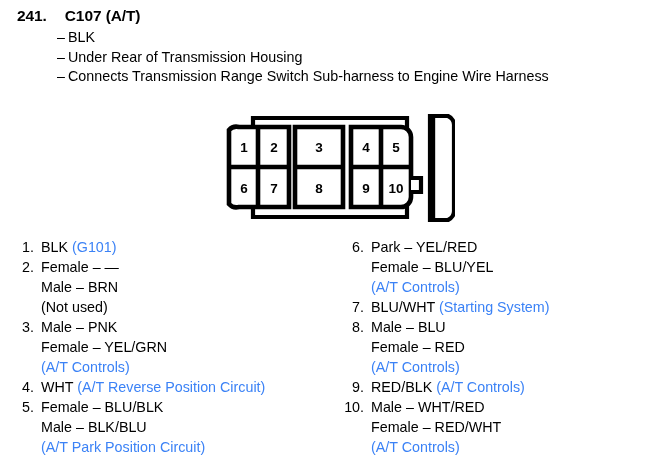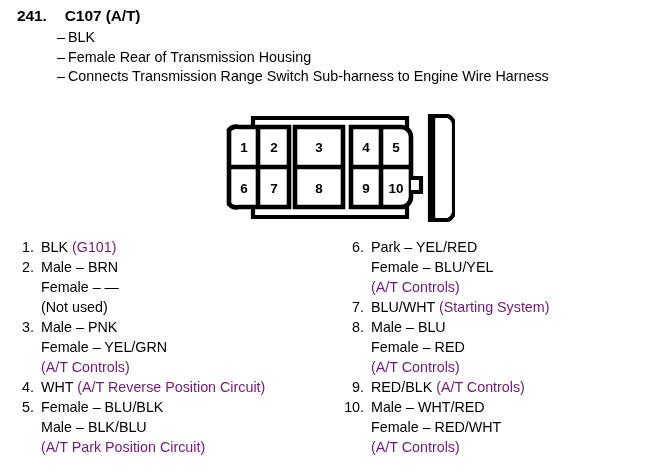--- a/index.html
+++ b/index.html
@@ -103,38 +103,38 @@
     line-height: 20px;
     white-space: nowrap;
   }
   .pin-body {
     margin-left: 7px;
     font-size: 14.3px;
     line-height: 20px;
     white-space: nowrap;
   }
   .pin-row { display: block; }
-  .blue { color: #701a75; }
+  .blue { color: #3b82f6; }
 </style>
 </head>
 <body>
 
 <div class="header">
   <div class="header-title-row">
     <span class="header-num">241.</span>
     <span class="header-name">C107 (A/T)</span>
   </div>
   <div class="header-lines">
     <div class="header-line">
       <span class="header-dash">–</span>
       <span>BLK</span>
     </div>
     <div class="header-line">
       <span class="header-dash">–</span>
-      <span>Female Rear of Transmission Housing</span>
+      <span>Under Rear of Transmission Housing</span>
     </div>
     <div class="header-line">
       <span class="header-dash">–</span>
       <span>Connects Transmission Range Switch Sub-harness to Engine Wire Harness</span>
     </div>
   </div>
 </div>
 
 <div class="connector">
   <svg width="250" height="115" viewBox="0 0 250 115" xmlns="http://www.w3.org/2000/svg">
@@ -188,22 +188,22 @@
   <div class="col col-left" id="col-left">
       <div class="pin-item">
         <div class="pin-index">1.</div>
         <div class="pin-body">
           <div class="pin-row"><span>BLK </span><span class="blue">(G101)</span></div>
         </div>
       </div>
       <div class="pin-item">
         <div class="pin-index">2.</div>
         <div class="pin-body">
+          <div class="pin-row"><span>Female – —</span></div>
           <div class="pin-row"><span>Male – BRN</span></div>
-          <div class="pin-row"><span>Female – —</span></div>
           <div class="pin-row"><span>(Not used)</span></div>
         </div>
       </div>
       <div class="pin-item">
         <div class="pin-index">3.</div>
         <div class="pin-body">
           <div class="pin-row"><span>Male – PNK</span></div>
           <div class="pin-row"><span>Female – YEL/GRN</span></div>
           <div class="pin-row"><span class="blue">(A/T Controls)</span></div>
         </div>

